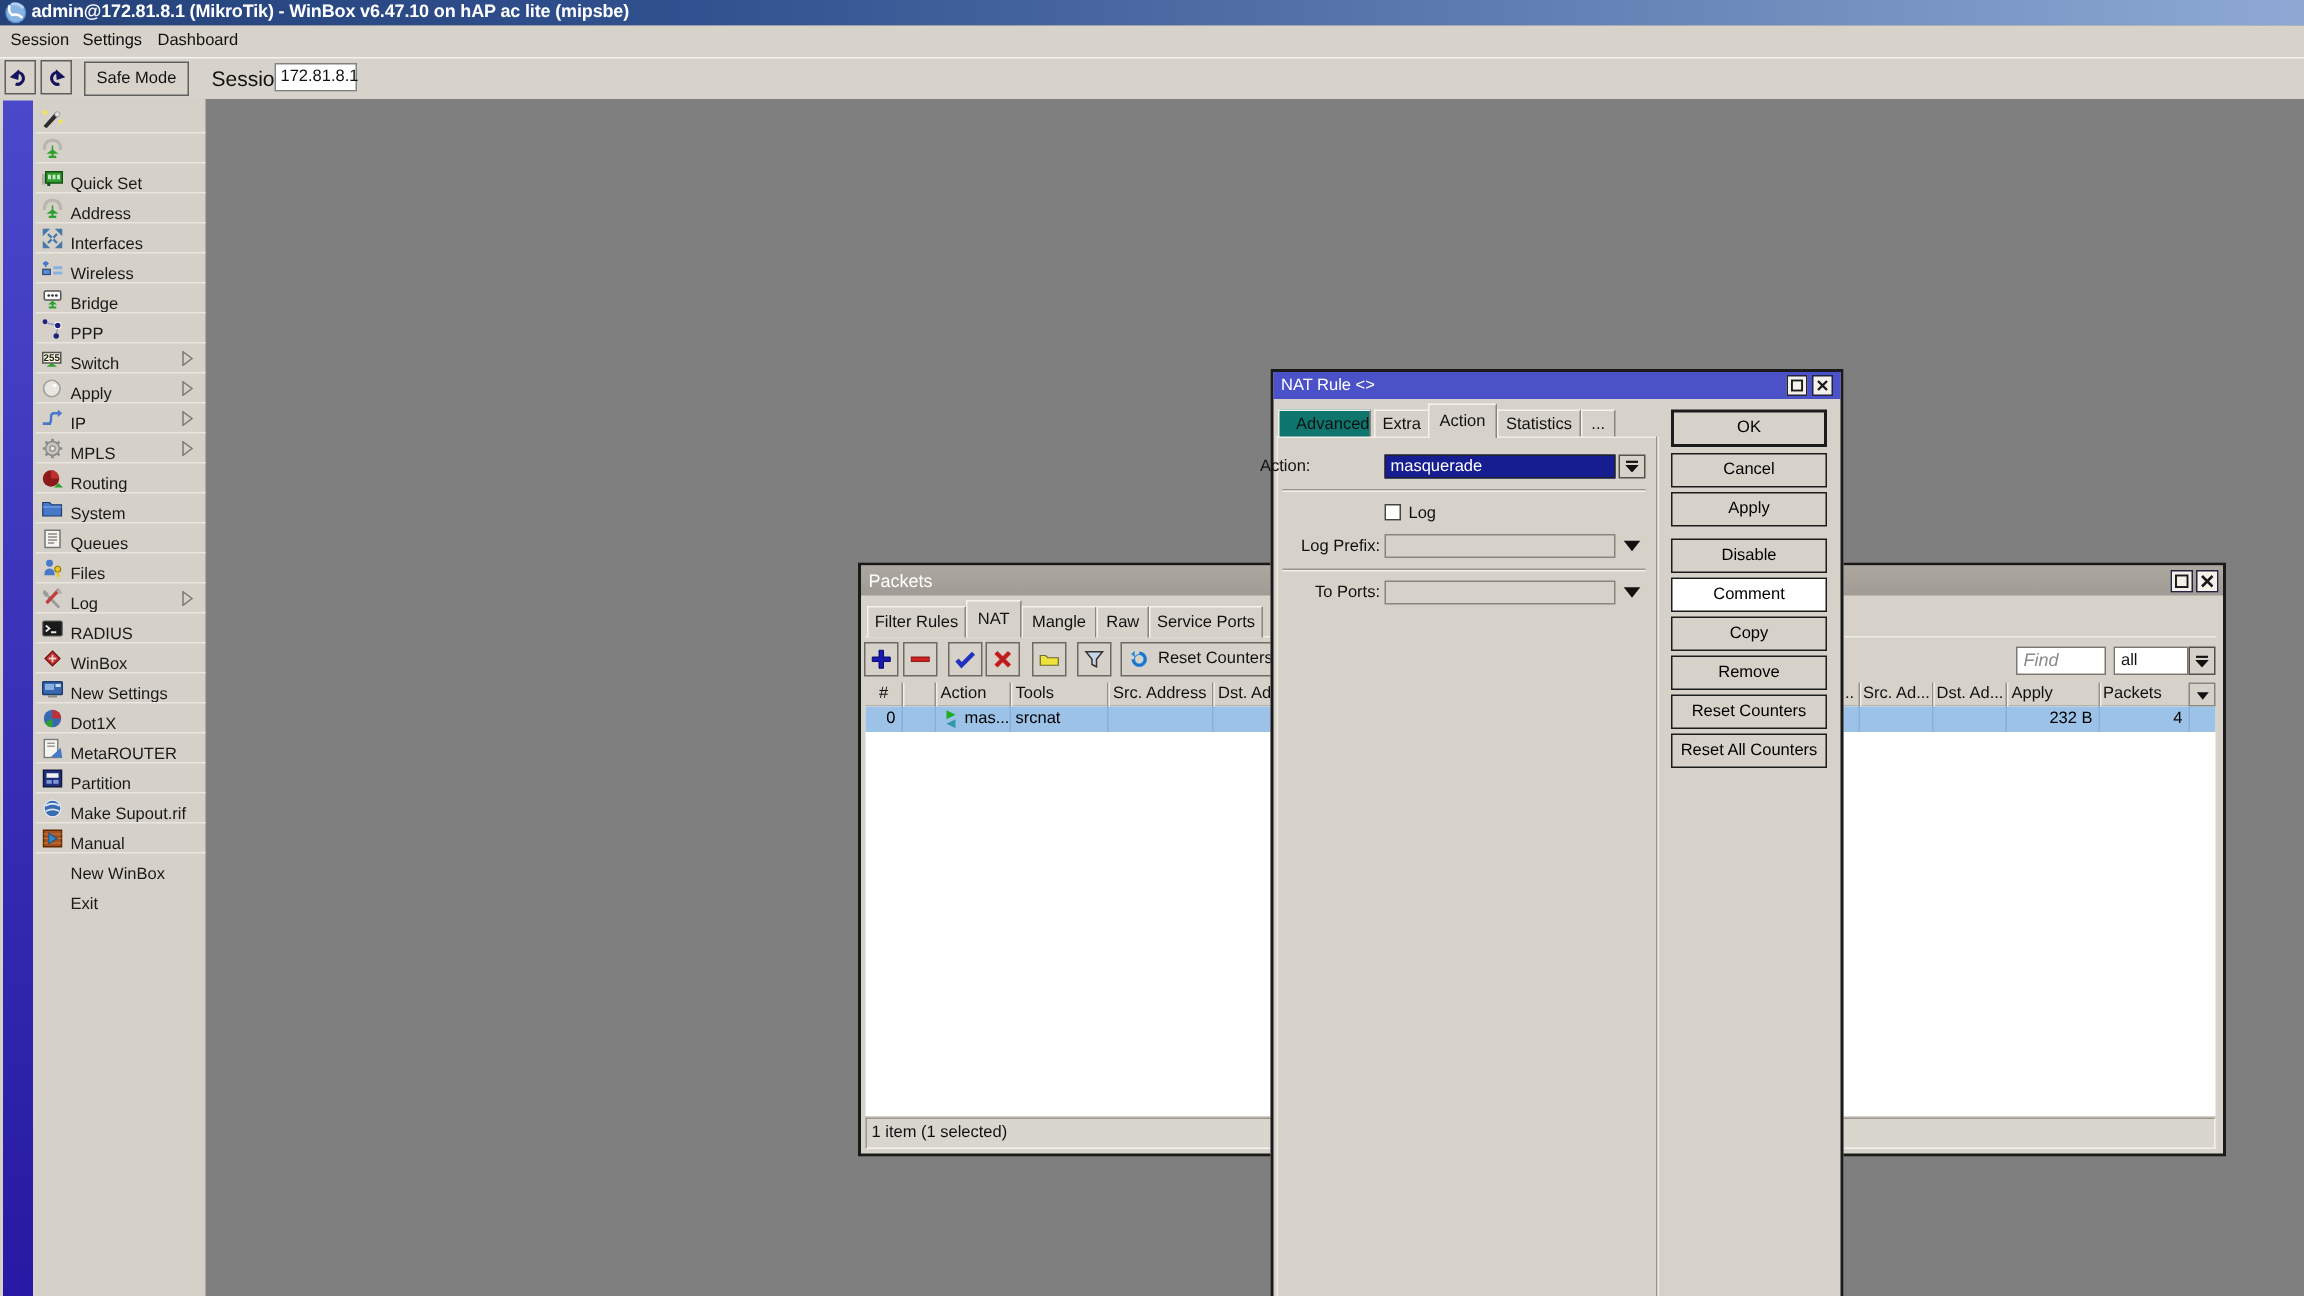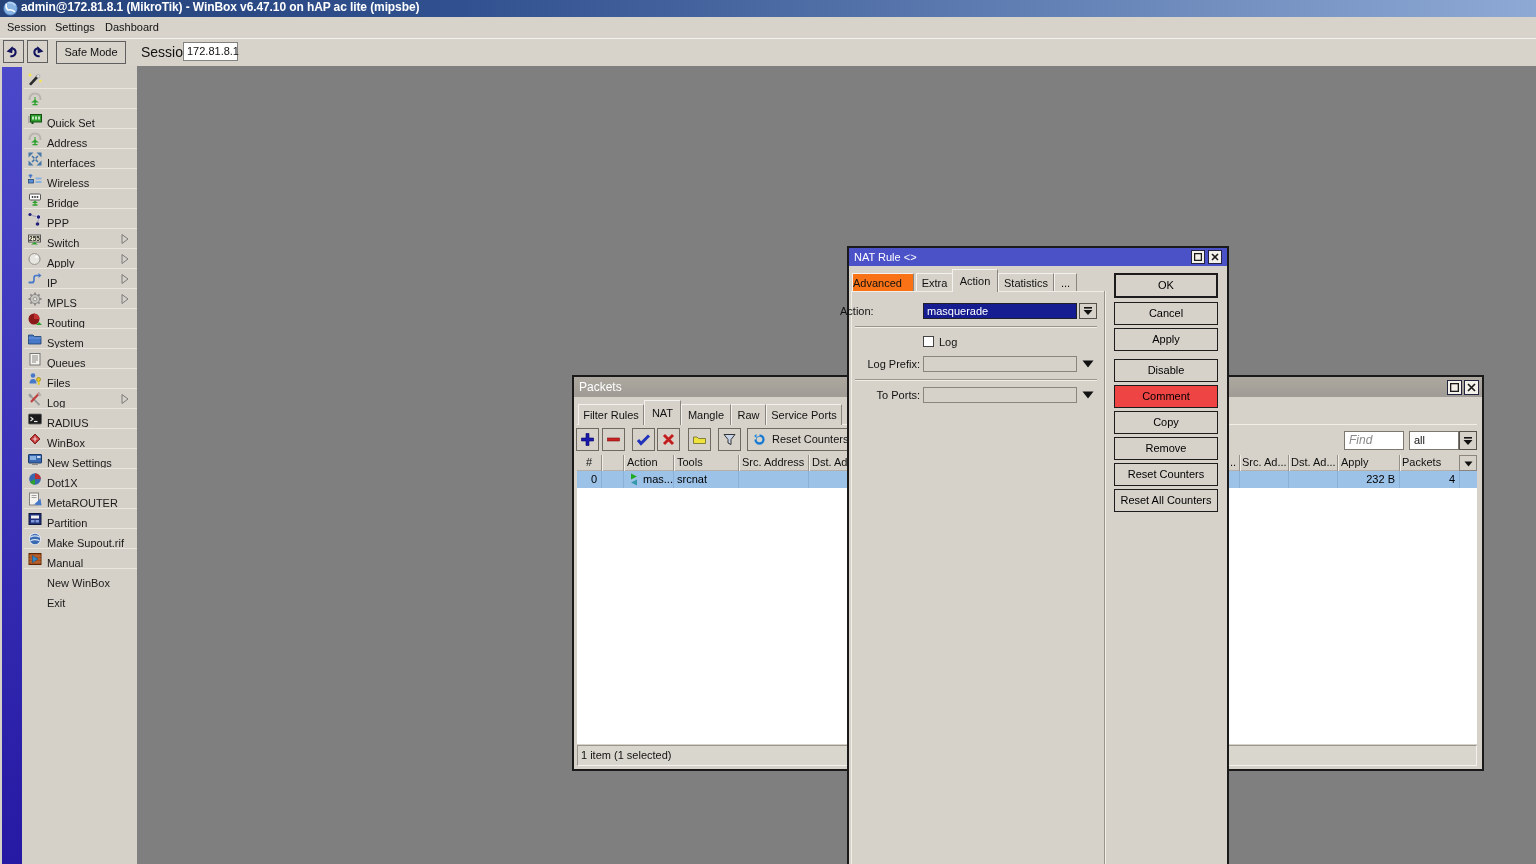--- a/index.html
+++ b/index.html
@@ -450,21 +450,21 @@
 <div class="abs" style="left:849px;top:248px;width:378px;height:18px;background:#4b52c7;z-index:11"></div>
 <div class="abs" style="left:854px;top:248px;height:18px;line-height:18px;font-size:11px;color:#fff;z-index:12">NAT Rule &lt;&gt;</div>
 <div class="abs titlebtn" style="left:1191px;top:250px;width:14px;height:14px;z-index:12"></div>
 <svg class="abs" style="left:1194px;top:253px;z-index:13" width="8" height="8" viewBox="0 0 8 8">
         <rect x="0.5" y="0.5" width="7" height="7" fill="none" stroke="#1a1a1a" stroke-width="1.5"></rect>
       </svg>
 <div class="abs titlebtn" style="left:1208px;top:250px;width:14px;height:14px;z-index:12"></div>
 <svg class="abs" style="left:1211px;top:253px;z-index:13" width="8" height="8" viewBox="0 0 8 8">
         <path d="M1 1 L7 7 M7 1 L1 7" stroke="#1a1a1a" stroke-width="1.6"></path>
       </svg>
-<div class="abs" style="left:852px;top:273px;width:62px;height:19px;box-sizing:border-box;background:#f97316;border:1px solid #8a867e;border-bottom:none;border-left-color:#f4f2ee;border-top-color:#f4f2ee;text-align:left;font-size:11px;line-height:19px;color:#111;z-index:11">Advanced</div>
+<div class="abs" style="left:852px;top:273px;width:62px;height:19px;box-sizing:border-box;background:#0f766e;border:1px solid #8a867e;border-bottom:none;border-left-color:#f4f2ee;border-top-color:#f4f2ee;text-align:right;font-size:11px;line-height:19px;color:#111;z-index:11">Advanced</div>
 <div class="abs" style="left:916px;top:273px;width:37px;height:19px;box-sizing:border-box;background:#d6d2ca;border:1px solid #8a867e;border-bottom:none;border-left-color:#f4f2ee;border-top-color:#f4f2ee;text-align:center;font-size:11px;line-height:19px;color:#111;z-index:11">Extra</div>
 <div class="abs" style="left:998px;top:273px;width:56px;height:19px;box-sizing:border-box;background:#d6d2ca;border:1px solid #8a867e;border-bottom:none;border-left-color:#f4f2ee;border-top-color:#f4f2ee;text-align:center;font-size:11px;line-height:19px;color:#111;z-index:11">Statistics</div>
 <div class="abs" style="left:1054px;top:273px;width:23px;height:19px;box-sizing:border-box;background:#d6d2ca;border:1px solid #8a867e;border-bottom:none;border-left-color:#f4f2ee;border-top-color:#f4f2ee;text-align:center;font-size:11px;line-height:19px;color:#111;z-index:11">...</div>
 <div class="abs" style="left:851px;top:291px;width:253px;height:1px;background:#f1eee8;z-index:11"></div>
 <div class="abs" style="left:952px;top:269px;width:46px;height:23px;box-sizing:border-box;background:#d6d2ca;border:1px solid #8a867e;border-bottom:none;border-left-color:#f4f2ee;border-top-color:#f4f2ee;text-align:center;font-size:11px;line-height:23px;color:#111;z-index:12">Action</div>
 <div class="abs" style="left:851px;top:291px;width:1px;height:573px;background:#f1eee8;z-index:11"></div>
 <div class="abs" style="left:1104px;top:291px;width:1px;height:573px;background:#98948c;z-index:11"></div>
 <div class="abs" style="left:1105px;top:291px;width:1px;height:573px;background:#f1eee8;z-index:11"></div>
 <div class="abs" style="left:840px;top:303px;width:80px;height:16px;line-height:16px;font-size:11px;color:#111;text-align:left;z-index:11">Action:</div>
 <div class="abs" style="left:923px;top:303px;width:154px;height:16px;box-sizing:border-box;background:#151d90;border:1px solid #20202a;font-size:11px;color:#fff;line-height:14px;padding-left:3px;z-index:11">masquerade</div>
@@ -486,19 +486,19 @@
 <div class="abs" style="left:855px;top:380px;width:242px;height:1px;background:#f1eee8;z-index:11"></div>
 <div class="abs" style="left:840px;top:387px;width:80px;height:16px;line-height:16px;font-size:11px;color:#111;text-align:right;z-index:11">To Ports:</div>
 <div class="abs" style="left:923px;top:387px;width:154px;height:16px;box-sizing:border-box;background:#d6d2ca;border:1px solid #8a867e;z-index:11"></div>
 <svg class="abs" style="left:1082px;top:391px;z-index:11" width="12" height="8" viewBox="0 0 12 8">
         <path d="M0.5 0.5 L11.5 0.5 L6 7.5 Z" fill="#111"></path>
       </svg>
 <div class="abs" style="left:1114px;top:273px;width:104px;height:25px;box-sizing:border-box;background:#d6d2ca;border:2px solid #1c1c1c;font-size:11px;color:#000;text-align:center;line-height:21px;z-index:11">OK</div>
 <div class="abs" style="left:1114px;top:302px;width:104px;height:23px;box-sizing:border-box;background:#d6d2ca;border:1px solid #1c1c1c;font-size:11px;color:#000;text-align:center;line-height:21px;z-index:11">Cancel</div>
 <div class="abs" style="left:1114px;top:328px;width:104px;height:23px;box-sizing:border-box;background:#d6d2ca;border:1px solid #1c1c1c;font-size:11px;color:#000;text-align:center;line-height:21px;z-index:11">Apply</div>
 <div class="abs" style="left:1114px;top:359px;width:104px;height:23px;box-sizing:border-box;background:#d6d2ca;border:1px solid #1c1c1c;font-size:11px;color:#000;text-align:center;line-height:21px;z-index:11">Disable</div>
-<div class="abs" style="left:1114px;top:385px;width:104px;height:23px;box-sizing:border-box;background:#ef4444;border:1px solid #1c1c1c;font-size:11px;color:#000;text-align:center;line-height:21px;z-index:11">Comment</div>
+<div class="abs" style="left:1114px;top:385px;width:104px;height:23px;box-sizing:border-box;background:#ffffff;border:1px solid #1c1c1c;font-size:11px;color:#000;text-align:center;line-height:21px;z-index:11">Comment</div>
 <div class="abs" style="left:1114px;top:411px;width:104px;height:23px;box-sizing:border-box;background:#d6d2ca;border:1px solid #1c1c1c;font-size:11px;color:#000;text-align:center;line-height:21px;z-index:11">Copy</div>
 <div class="abs" style="left:1114px;top:437px;width:104px;height:23px;box-sizing:border-box;background:#d6d2ca;border:1px solid #1c1c1c;font-size:11px;color:#000;text-align:center;line-height:21px;z-index:11">Remove</div>
 <div class="abs" style="left:1114px;top:463px;width:104px;height:23px;box-sizing:border-box;background:#d6d2ca;border:1px solid #1c1c1c;font-size:11px;color:#000;text-align:center;line-height:21px;z-index:11">Reset Counters</div>
 <div class="abs" style="left:1114px;top:489px;width:104px;height:23px;box-sizing:border-box;background:#d6d2ca;border:1px solid #1c1c1c;font-size:11px;color:#000;text-align:center;line-height:21px;z-index:11">Reset All Counters</div>
 </div>
 </div>
 
 </body></html>

